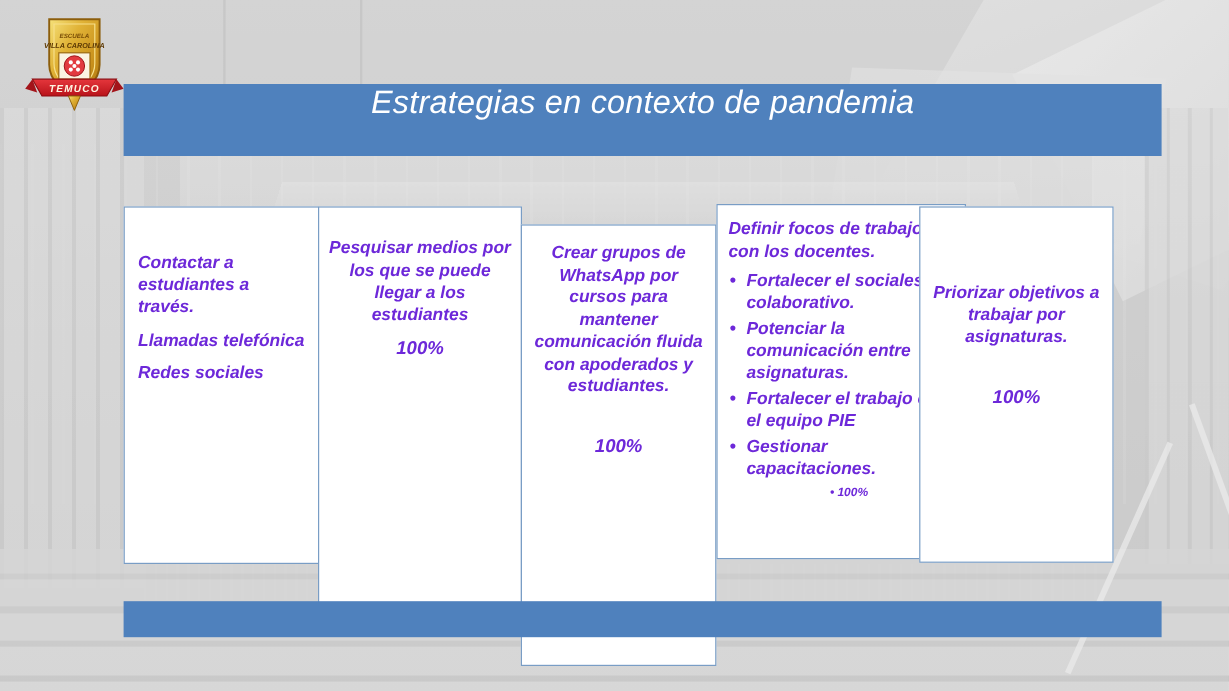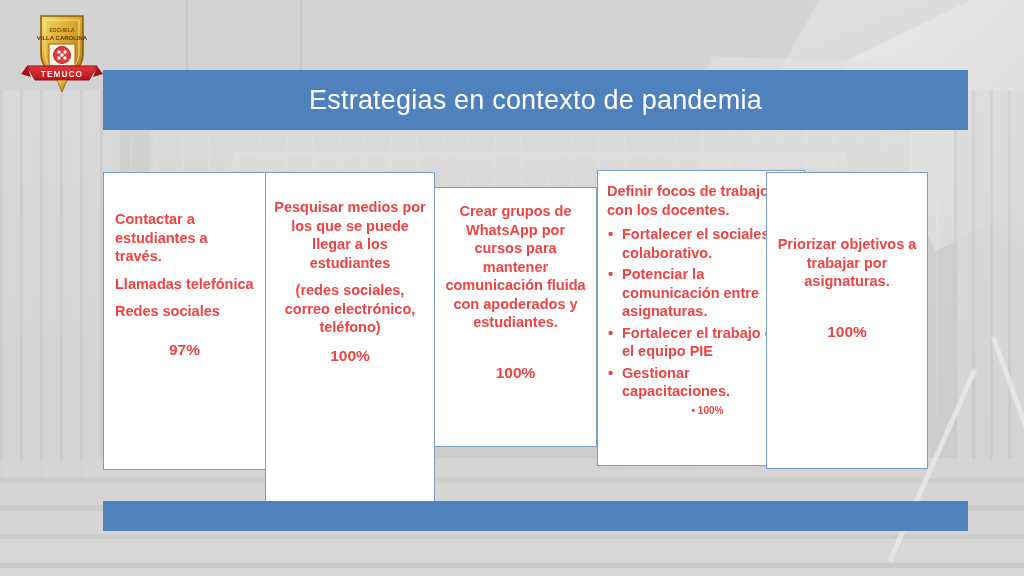--- a/index.html
+++ b/index.html
@@ -7,20 +7,21 @@
     padding: 0;
     background: #8f8f8f;
   }
   #slide {
     position: relative;
     width: 1024px;
     height: 576px;
     overflow: hidden;
     font-family: "Liberation Sans", sans-serif;
     background: #cfcfcf;
+    font-style: italic;
   }
 
   
   .bg {
     position: absolute;
     inset: 0;
     overflow: hidden;
   }
   .bg-base {
     position: absolute;
@@ -165,40 +166,39 @@
   }
   .logo svg { display: block; }
 
   
   .title-bar {
     position: absolute;
     left: 103px; top: 70px;
     width: 865px; height: 60px;
     background: #4f81bd;
     display: flex;
-    align-items: center;
     justify-content: center;
   }
   .title-text {
     color: #ffffff;
     font-size: 27px;
     font-weight: 400;
     letter-spacing: .2px;
     white-space: nowrap;
   }
 
   
   .box {
     position: absolute;
     background: #ffffff;
     border: 1.5px solid #799dc5;
     box-sizing: border-box;
     font-size: 14.5px;
     font-weight: bold;
-    color: #ef4444;
+    color: #6d28d9;
     line-height: 1.28;
     overflow: hidden;
   }
   .box .inner {
     position: absolute;
     left: 0; right: 0;
   }
   .box p { margin: 0 0 9px 0; }
   .box p:last-child { margin-bottom: 0; }
 
@@ -206,21 +206,21 @@
   #box-1 { left: 103px; top: 172px; width: 163px; height: 298px; }
   #box-1 .inner { top: 37px; padding: 0 11px; text-align: left; }
   #box-1 .pct { text-align: center; margin-top: 19px; font-size: 15.5px; }
 
   
   #box-2 { left: 265px; top: 172px; width: 170px; height: 349px; }
   #box-2 .inner { top: 25px; padding: 0 8px; text-align: center; }
   #box-2 .pct { margin-top: 6px; font-size: 15.5px; }
 
   
-  #box-3 { left: 434px; top: 187px; width: 163px; height: 260px; }
+  #box-3 { left: 434px; top: 187px; width: 163px; height: 368px; }
   #box-3 .inner { top: 14px; padding: 0 8px; text-align: center; }
   #box-3 .pct { margin-top: 31px; font-size: 15.5px; }
 
   
   #box-4 { left: 597px; top: 170px; width: 208px; height: 296px; }
   #box-4 .inner { top: 11px; padding: 0 8px 0 9px; text-align: left; }
   #box-4 .lead { margin-bottom: 6px; }
   #box-4 ul {
     margin: 0; padding: 0; list-style: none;
   }
@@ -320,28 +320,26 @@
 
   <div class="title-bar">
     <span class="title-text">Estrategias en contexto de pandemia</span>
   </div>
 
   <div class="box" id="box-1">
     <div class="inner">
       <p>Contactar a estudiantes   a través.</p>
       <p>Llamadas telefónica</p>
       <p>Redes sociales</p>
-      <p class="pct">97%</p>
     </div>
   </div>
 
   <div class="box" id="box-2">
     <div class="inner">
       <p>Pesquisar medios por los que se puede llegar a los estudiantes</p>
-      <p>(redes sociales, correo electrónico, teléfono)</p>
       <p class="pct">100%</p>
     </div>
   </div>
 
   <div class="box" id="box-3">
     <div class="inner">
       <p>Crear grupos de WhatsApp por cursos para mantener comunicación fluida con apoderados y estudiantes.</p>
       <p class="pct">100%</p>
     </div>
   </div>

